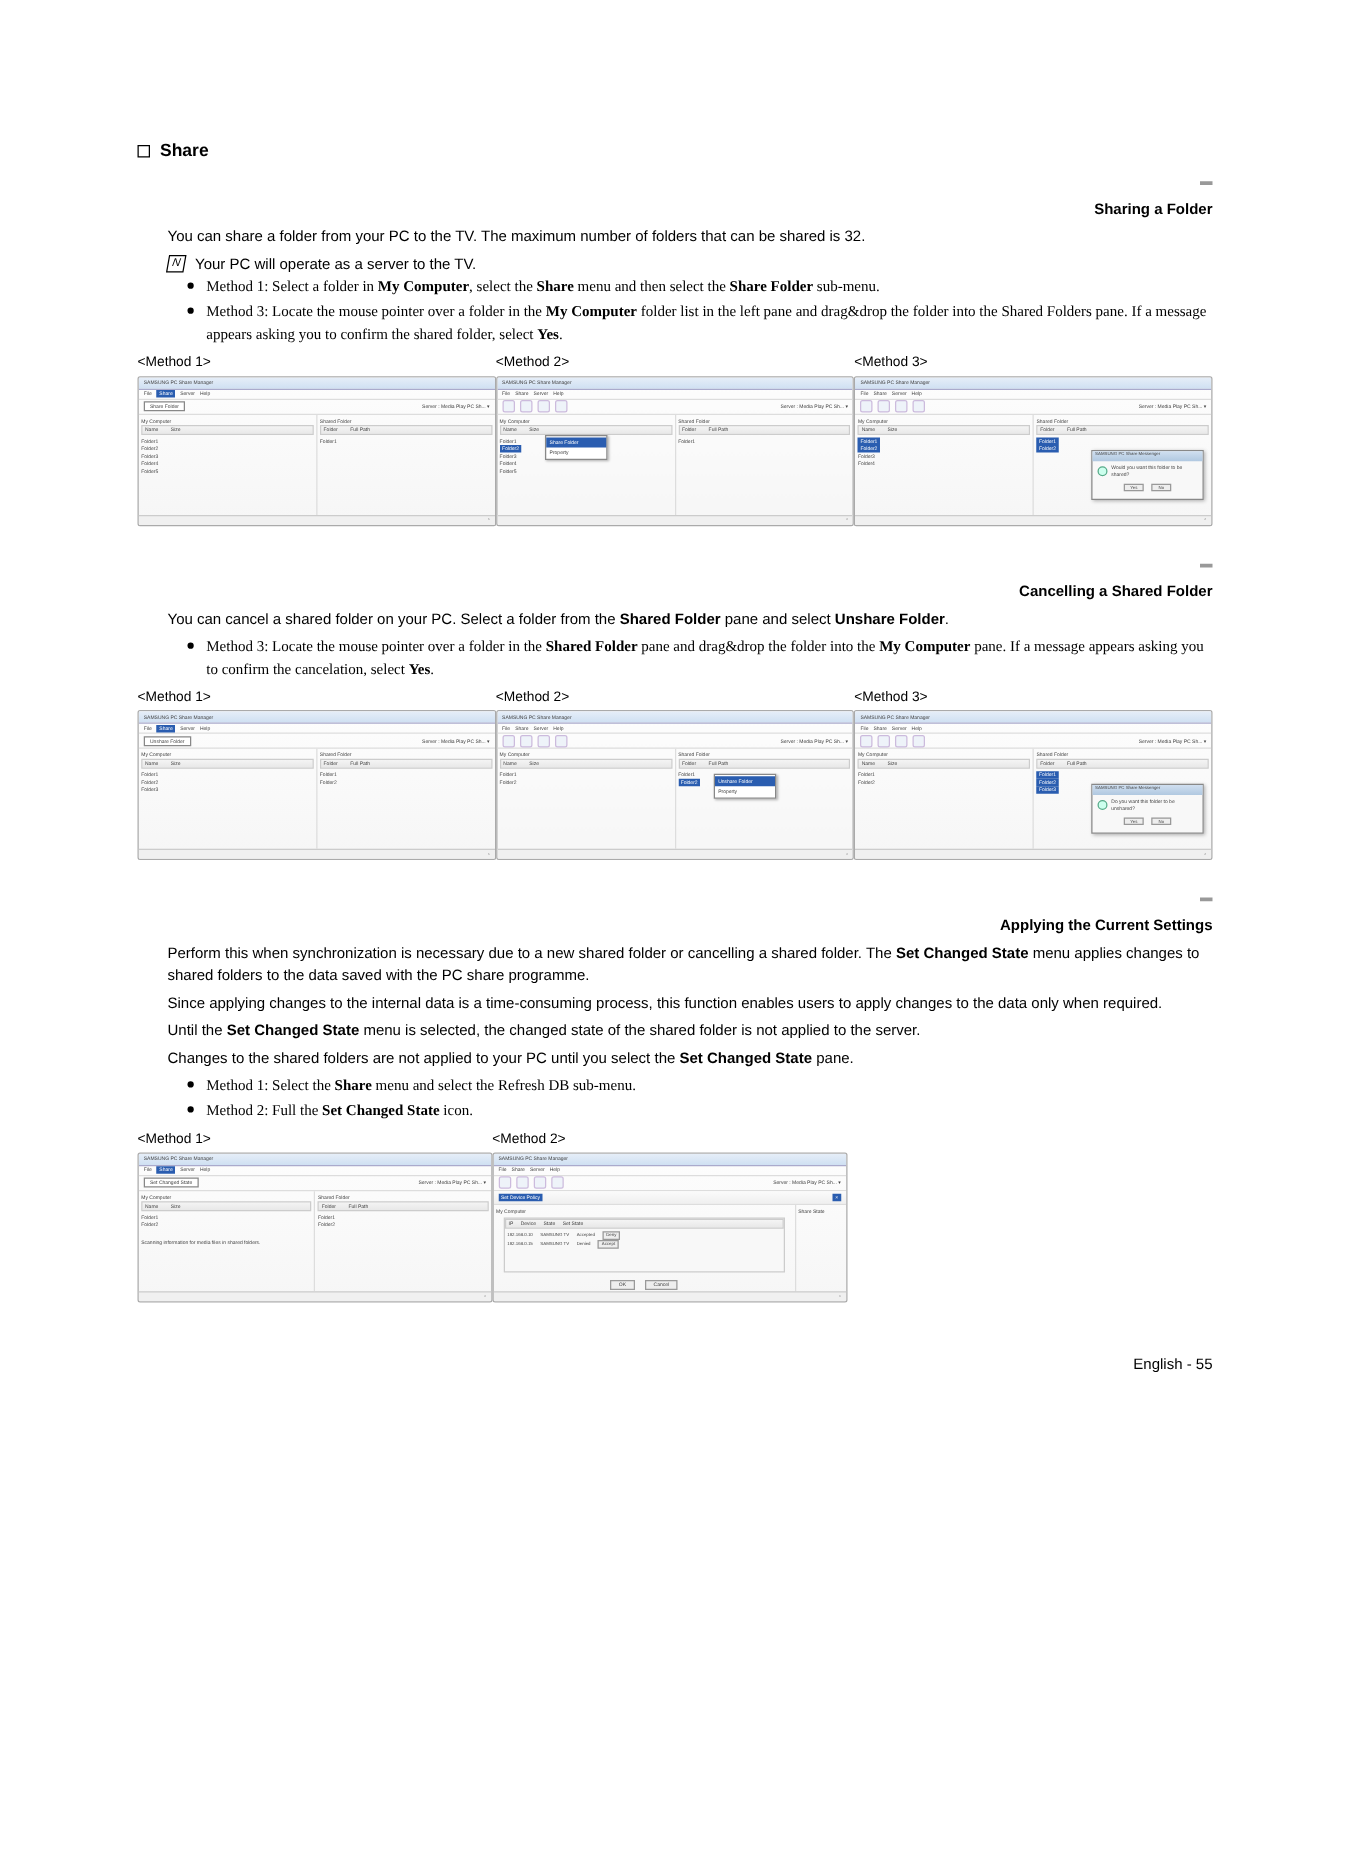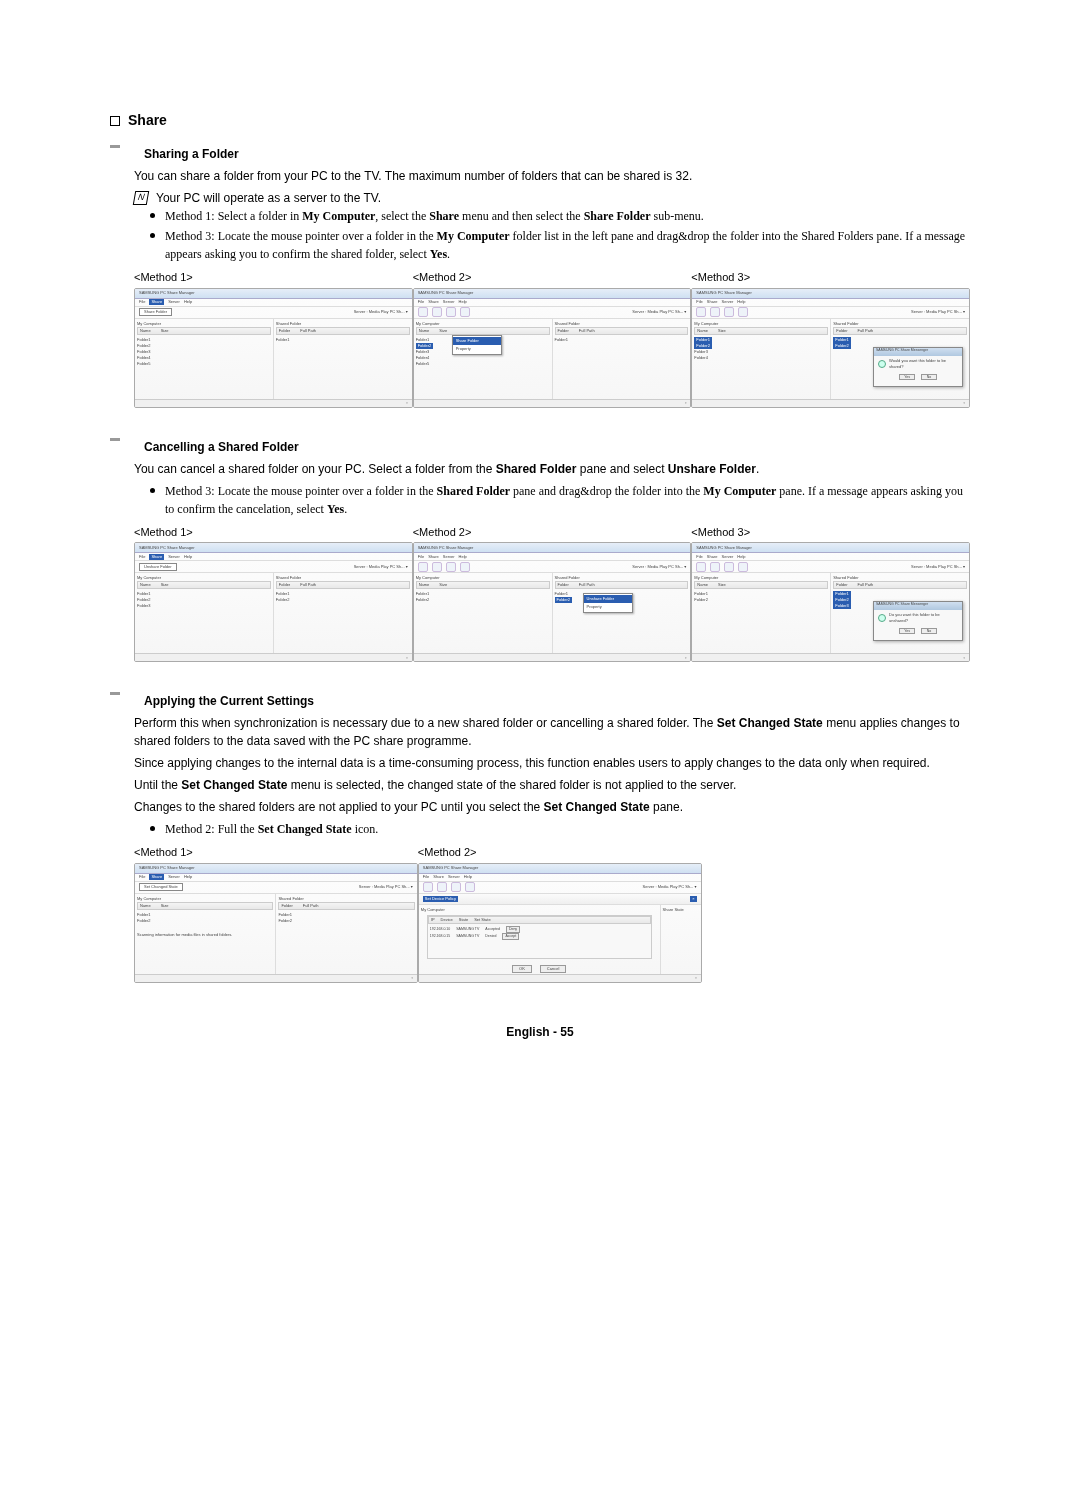--- a/index.html
+++ b/index.html
@@ -21,25 +21,26 @@
     gap: 8px;
   }
   .section-header .sq {
     width: 10px;
     height: 10px;
     border: 1.5px solid #000;
     display: inline-block;
   }
   .subhead {
     display: flex;
-    align-items: flex-start;
-    gap: 24px;
+    align-items: flex-end;
+    gap: 10px;
     margin-top: 14px;
     margin-bottom: 4px;
     margin-left: 0;
+    flex-direction: column;
   }
   .subhead .bar {
     width: 10px;
     height: 3px;
     background: #999;
     display: inline-block;
   }
   .subhead-text {
     font-weight: bold;
     font-size: 12px;
@@ -81,21 +82,20 @@
     width: 5px;
     height: 5px;
     background: #000;
     border-radius: 50%;
     flex-shrink: 0;
     margin-top: 6px;
   }
   .bullet-text { flex: 1; }
   .methods-row {
     display: flex;
-    margin-left: 24px;
     margin-top: 6px;
     margin-bottom: 10px;
   }
   .method-col {
     flex: 1;
   }
   .method-label {
     font-size: 11px;
     margin-bottom: 2px;
   }
@@ -227,24 +227,24 @@
     bottom:0; left:0; right:0;
     height:8px;
     background:#f0f0f0;
     border-top:1px solid #ccc;
     display:flex;
     align-items:center;
     padding:0 4px;
     justify-content:space-between;
   }
   .footer {
-    text-align: center;
+    text-align: right;
     margin-top: 40px;
     font-size: 12px;
-    font-weight: bold;
+    font-weight: normal;
   }
   b { font-weight: bold; }
   .devicebox {
     background:#f8f8f8;
     border:1px solid #ccc;
     margin:2px 6px;
     height: 44px;
     display:flex;
     flex-direction:column;
   }
@@ -622,20 +622,26 @@
 <div class="body-text">
   <span>Until the </span><b>Set Changed State</b><span> menu is selected, the changed state of the shared folder is not applied to the server.</span>
 </div>
 <div class="body-text">
   <span>Changes to the shared folders are not applied to your PC until you select the </span><b>Set Changed State</b><span> pane.</span>
 </div>
 <div class="bullet-list">
   <div class="bullet-item">
     <span class="bullet-dot"></span>
     <span class="bullet-text">
+      <span>Method 1: Select the </span><b>Share</b><span> menu and select the Refresh DB sub-menu.</span>
+    </span>
+  </div>
+  <div class="bullet-item">
+    <span class="bullet-dot"></span>
+    <span class="bullet-text">
       <span>Method 2: Full the </span><b>Set Changed State</b><span> icon.</span>
     </span>
   </div>
 </div>
 
 <div class="methods-row" style="width:66%;">
   <div class="method-col">
     <div class="method-label">&lt;Method 1&gt;</div>
     <div class="screenshot">
       <div class="titlebar">

